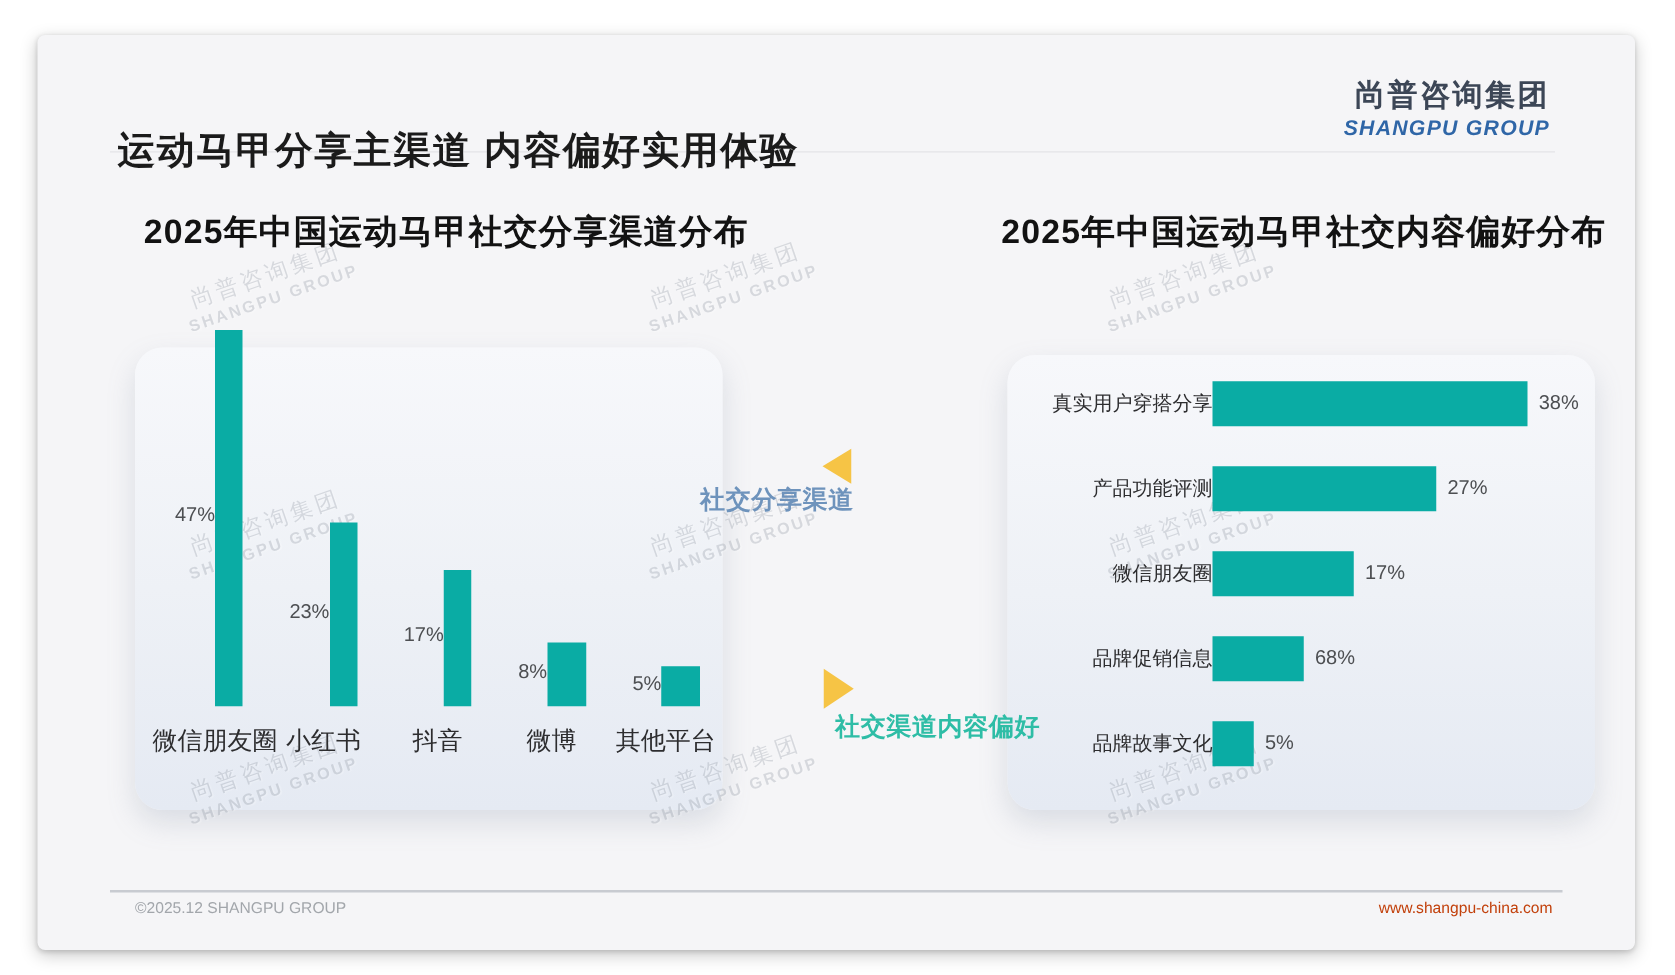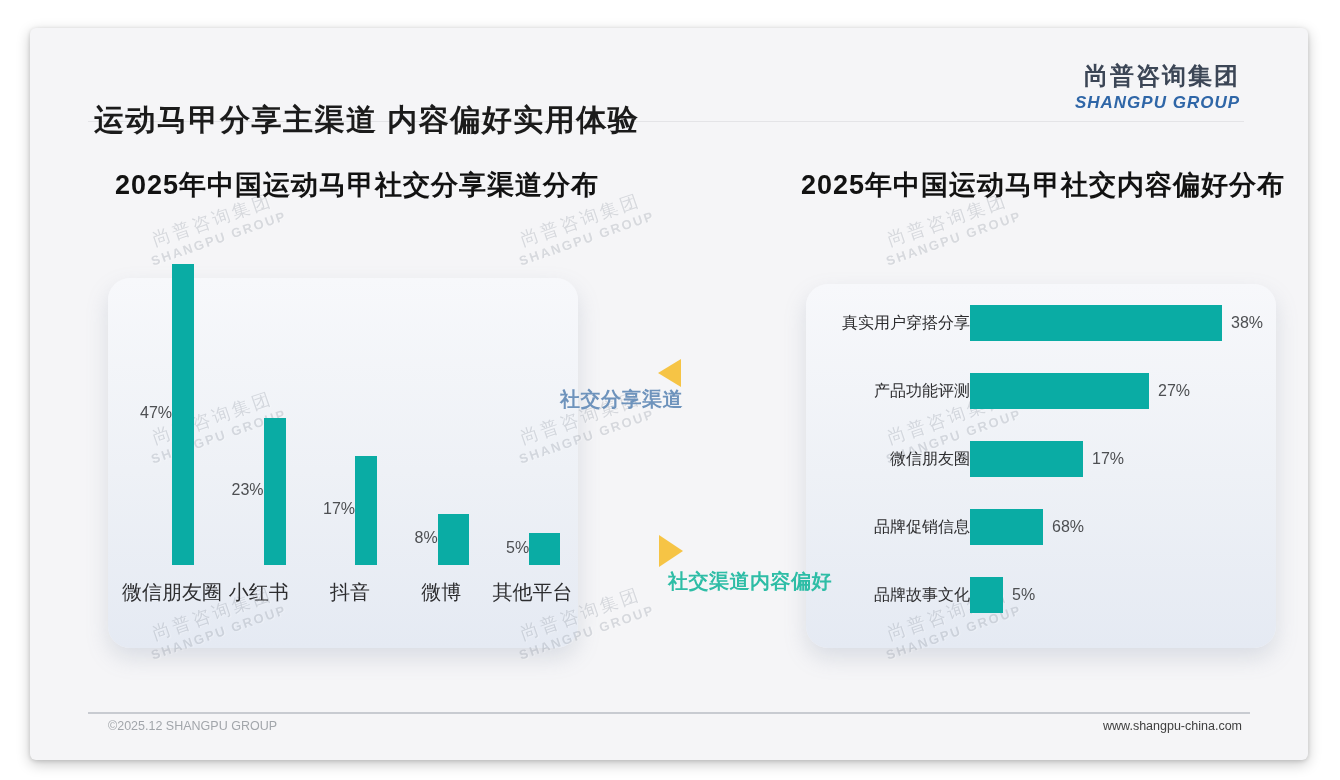--- a/index.html
+++ b/index.html
@@ -71,21 +71,21 @@
   .wm-en { font-size:13px; font-weight:bold; letter-spacing:2px; white-space:nowrap; }
 
   
   .footnote { position:absolute; left:83px; top:659px; font-size:14px; color:#94a6bc;
     letter-spacing:0.5px; z-index:2; white-space:nowrap; }
   .footer-divider { position:absolute; left:58px; top:684px; width:1162px; height:2px;
     background:#c8cbd1; z-index:2; }
   .footer-left { position:absolute; left:78px; top:691px; font-size:12.5px;
     color:#a2a6ab; z-index:2; }
   .footer-right { position:absolute; right:66px; top:691px; font-size:12.5px;
-    color:#404040; z-index:2; }
+    color:#c2410c; z-index:2; }
 </style>
 </head>
 <body>
 
 <div class="slide">
 
   <div class="page-title">运动马甲分享主渠道 内容偏好实用体验</div>
 
   <div class="logo">
     <div class="logo-cn">尚普咨询集团</div>

